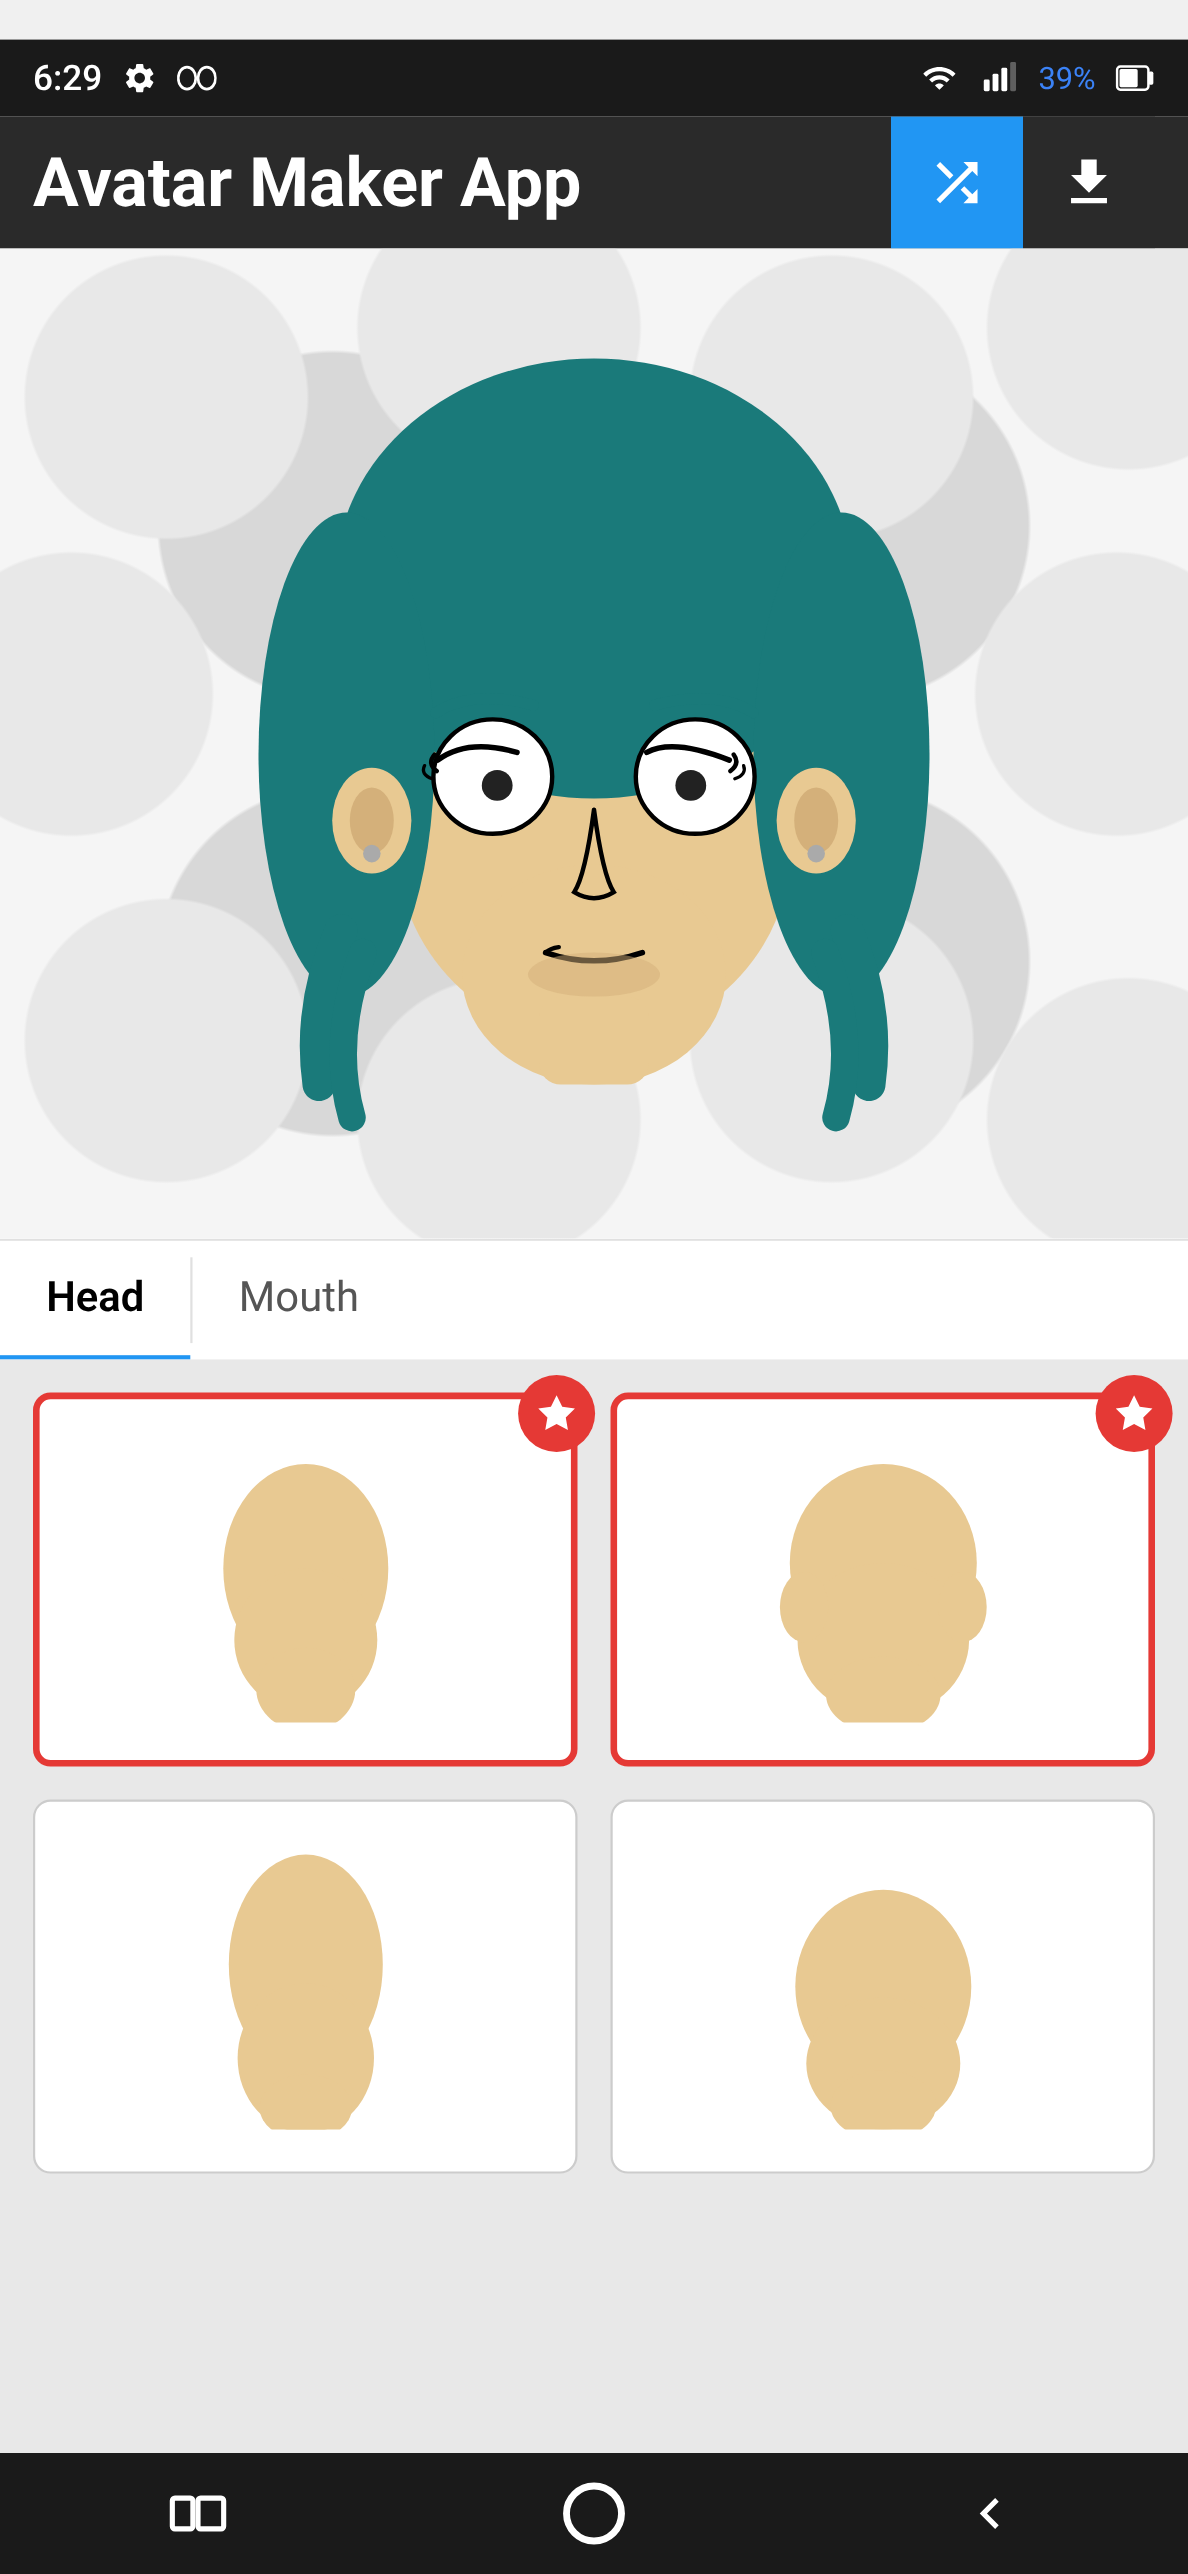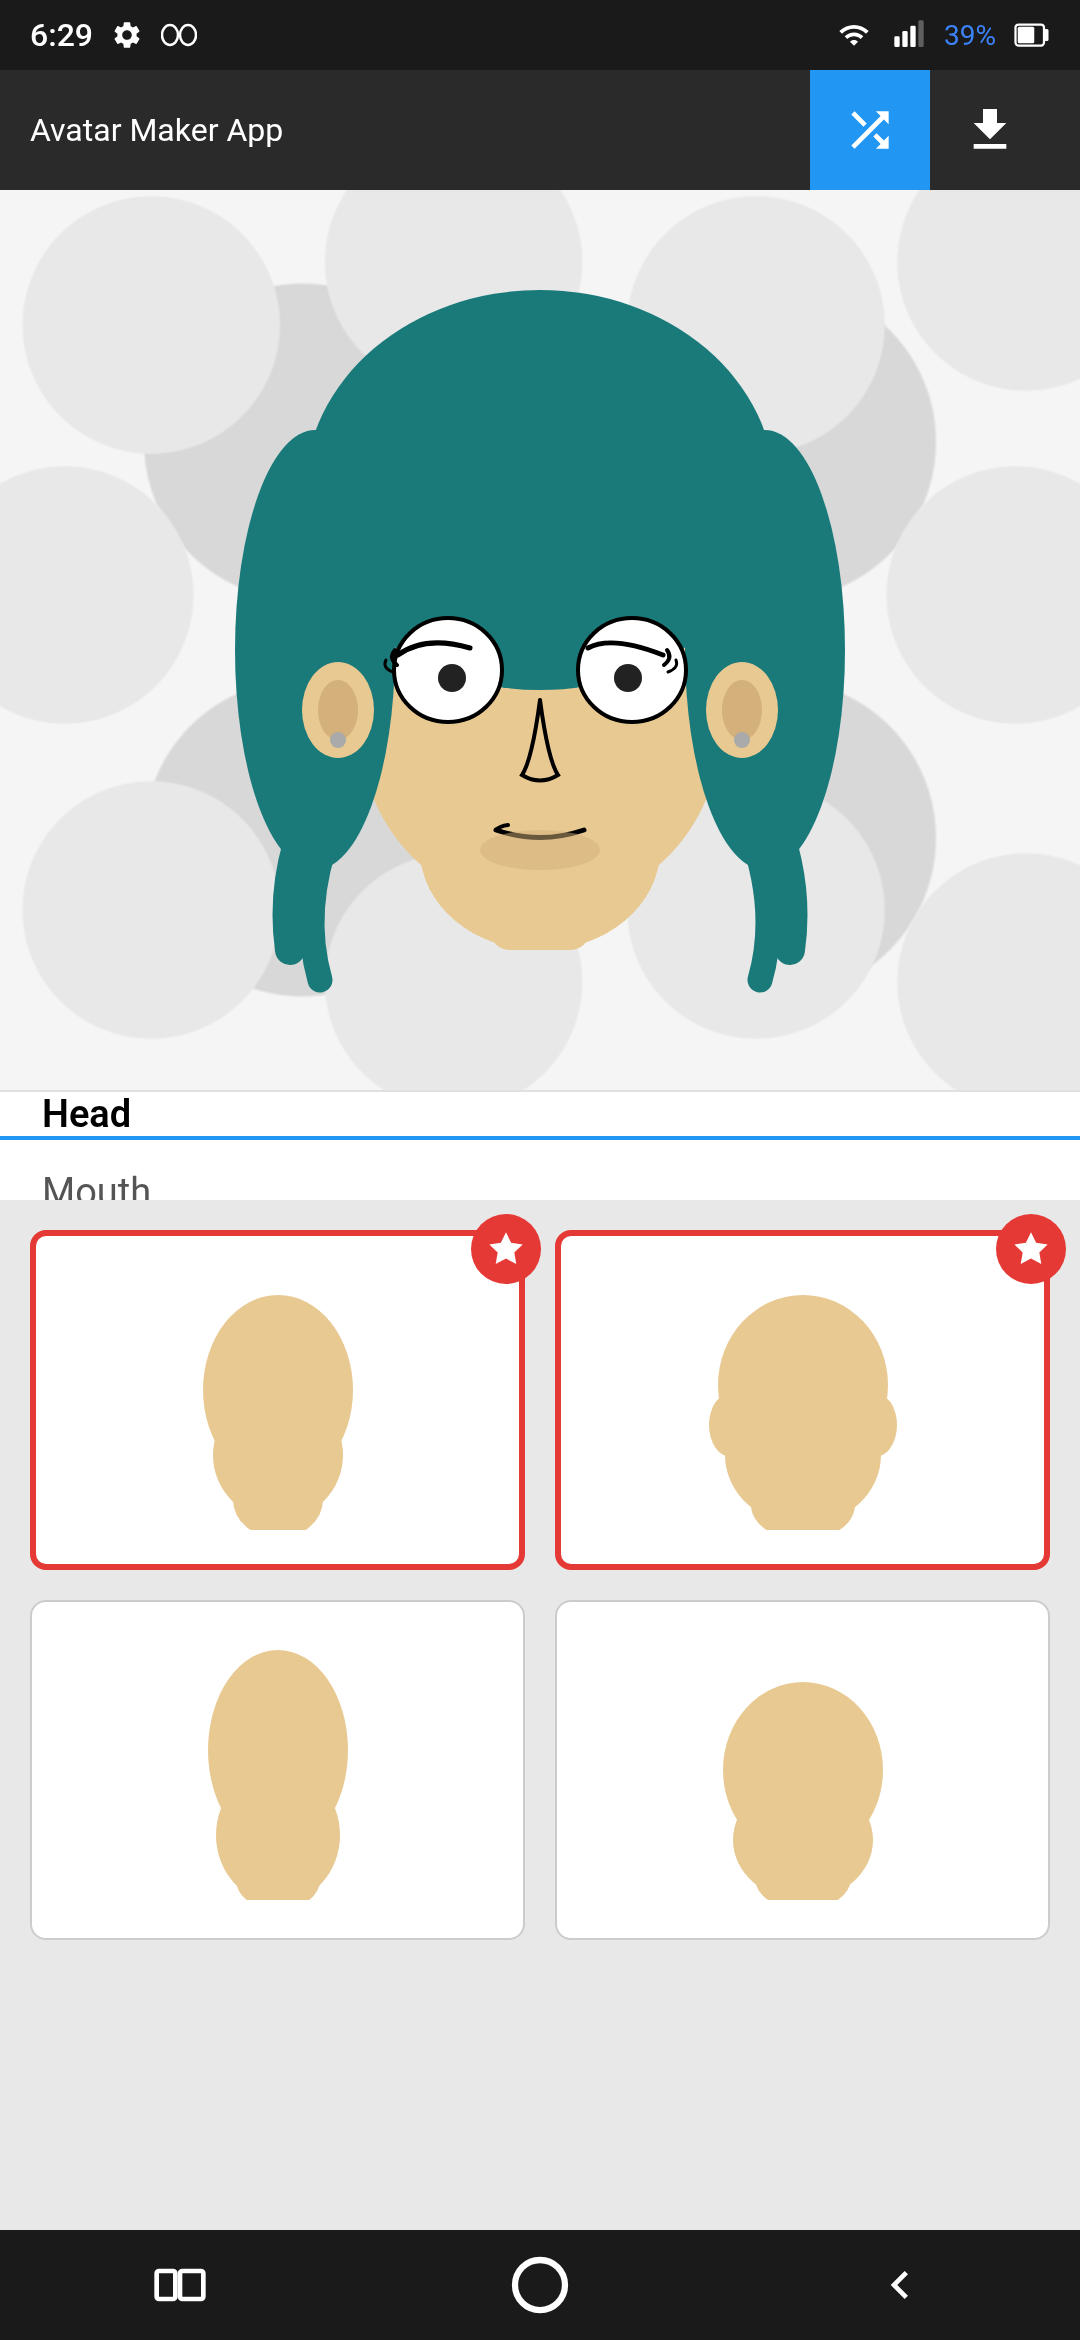--- a/index.html
+++ b/index.html
@@ -15,20 +15,21 @@
 
     
     .status-bar {
       width: 100%;
       height: 70px;
       background: #1a1a1a;
       display: flex;
       align-items: center;
       justify-content: space-between;
       padding: 0 30px;
+      margin-top: 36px;
     }
     .status-left {
       display: flex;
       align-items: center;
       gap: 18px;
       color: white;
       font-size: 32px;
       font-weight: 500;
     }
     .status-right {
@@ -44,22 +45,22 @@
       width: 100%;
       height: 120px;
       background: #2a2a2a;
       display: flex;
       align-items: center;
       justify-content: space-between;
       padding: 0 30px;
     }
     .app-title {
       color: white;
-      font-size: 32px;
-      font-weight: 400;
+      font-size: 62px;
+      font-weight: 700;
     }
     .app-bar-actions {
       display: flex;
       align-items: center;
       height: 100%;
     }
     .shuffle-btn {
       width: 120px;
       height: 120px;
       background: #2196F3;
@@ -123,21 +124,20 @@
     
     .tabs-container {
       width: 100%;
       height: 110px;
       background: white;
       border-top: 2px solid #e0e0e0;
       display: flex;
       align-items: stretch;
       overflow-x: auto;
       scrollbar-width: none;
-      flex-direction: column;
     }
     .tabs-container::-webkit-scrollbar { display: none; }
     .tab-item {
       flex-shrink: 0;
       padding: 0 42px;
       display: flex;
       align-items: center;
       font-size: 38px;
       color: #555;
       cursor: pointer;

